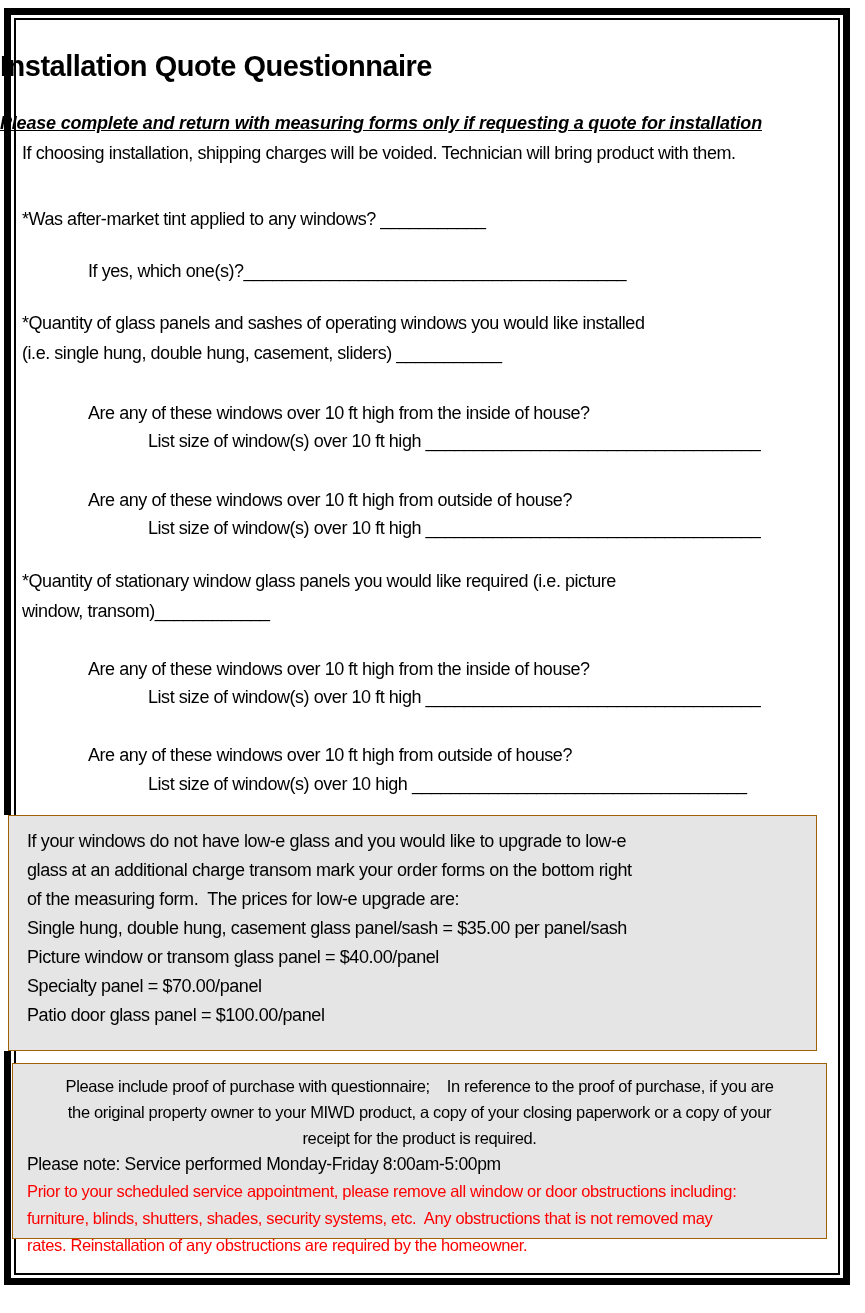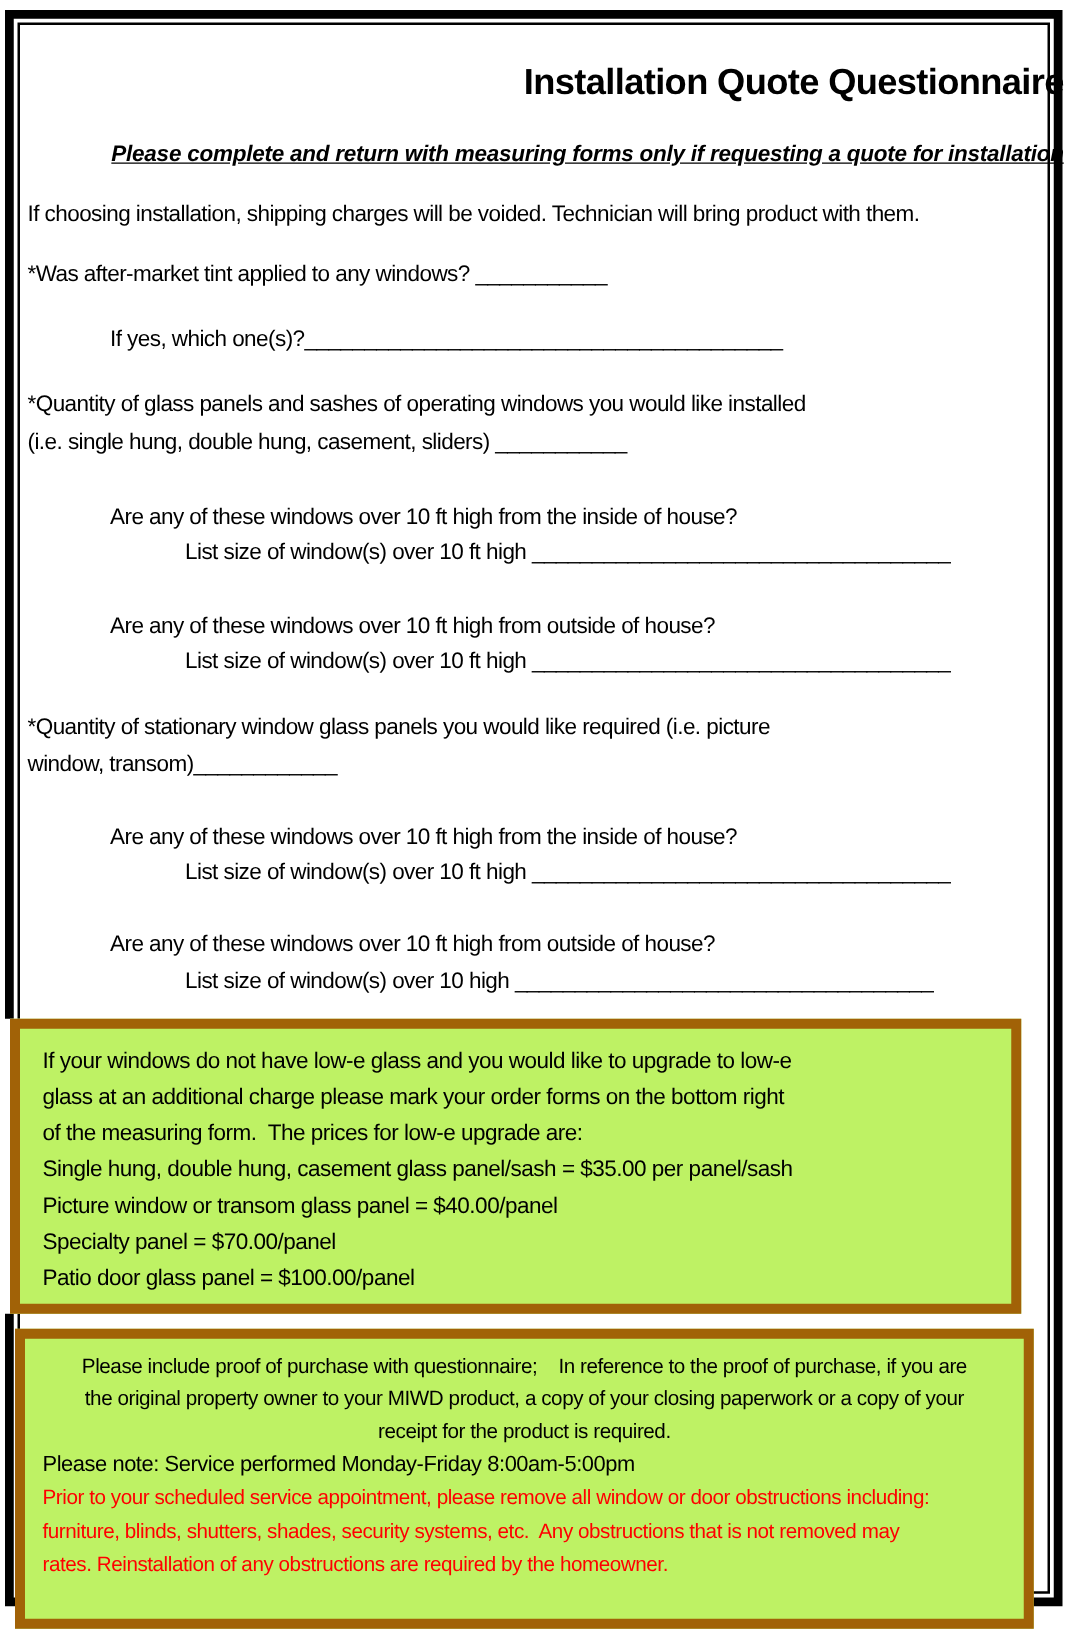--- a/index.html
+++ b/index.html
@@ -10,49 +10,49 @@
   
   .b-outer{position:absolute;left:4px;top:8px;width:846px;height:1277px;
            border:7px solid #000;box-sizing:border-box;z-index:1;}
   .b-inner{position:absolute;left:14px;top:18px;width:826px;height:1257px;
            border:2px solid #000;box-sizing:border-box;z-index:1;}
   
   .t{position:absolute;white-space:pre;font-size:18px;letter-spacing:-0.45px;z-index:2;}
   .ind0{left:22px;}
   .ind1{left:88px;}
   .ind2{left:148px;}
-  .center{left:0;right:14px;text-align:right;}
+  .center{left:0;right:14px;text-align:left;}
   .title{font-size:29px;font-weight:bold;letter-spacing:-0.5px;}
   .subtitle{font-size:18px;font-weight:bold;font-style:italic;
             text-decoration:underline;letter-spacing:-0.2px;}
   
-  .box{position:absolute;background:#bef264;border:8px solid #a16207;box-sizing:border-box;z-index:3;}
+  .box{position:absolute;background:#e5e5e5;border:1px solid #a16207;box-sizing:border-box;z-index:3;}
   .lowe-cover{position:absolute;left:0;top:815px;width:818px;height:236px;background:#fff;z-index:2;}
   .lowe{left:8px;top:815px;width:809px;height:236px;padding:11px 18px;
         font-size:18px;line-height:29px;letter-spacing:-0.4px;}
-  .notes{left:12px;top:1063px;width:815px;height:240px;padding:9px 14px;
+  .notes{left:12px;top:1063px;width:815px;height:176px;padding:9px 14px;
          font-size:16.5px;line-height:26px;letter-spacing:-0.35px;}
   .line{white-space:pre;}
   .centered{text-align:center;}
   .bold-note{font-weight:normal;font-size:17.5px;line-height:27px;}
   .warn{line-height:27px;}
 </style>
 </head>
 <body>
 
 <div class="page">
 
   <div class="b-outer"></div>
   <div class="b-inner"></div>
 
   <div class="t center title" style="top:50px">Installation Quote Questionnaire</div>
 
   <div class="t center subtitle" style="top:113px">Please complete and return with measuring forms only if requesting a quote for installation</div>
 
-  <div class="t ind0" style="top:161px">If choosing installation, shipping charges will be voided. Technician will bring product with them.</div>
+  <div class="t ind0" style="top:143px">If choosing installation, shipping charges will be voided. Technician will bring product with them.</div>
 
   <div class="t ind0" style="top:209px">*Was after-market tint applied to any windows? ___________</div>
 
   <div class="t ind1" style="top:261px">If yes, which one(s)?________________________________________</div>
 
   <div class="t ind0" style="top:313px">*Quantity of glass panels and sashes of operating windows you would like installed</div>
   <div class="t ind0" style="top:343px">(i.e. single hung, double hung, casement, sliders) ___________</div>
 
   <div class="t ind1" style="top:403px">Are any of these windows over 10 ft high from the inside of house?</div>
   <div class="t ind2" style="top:431px">List size of window(s) over 10 ft high ___________________________________</div>
@@ -66,21 +66,21 @@
   <div class="t ind1" style="top:659px">Are any of these windows over 10 ft high from the inside of house?</div>
   <div class="t ind2" style="top:687px">List size of window(s) over 10 ft high ___________________________________</div>
 
   <div class="t ind1" style="top:745px">Are any of these windows over 10 ft high from outside of house?</div>
   <div class="t ind2" style="top:774px">List size of window(s) over 10 high ___________________________________</div>
 
   <div class="lowe-cover"></div>
 
   <div class="box lowe">
     <div class="line">If your windows do not have low-e glass and you would like to upgrade to low-e</div>
-    <div class="line">glass at an additional charge please mark your order forms on the bottom right</div>
+    <div class="line">glass at an additional charge transom mark your order forms on the bottom right</div>
     <div class="line">of the measuring form.  The prices for low-e upgrade are:</div>
     <div class="line">Single hung, double hung, casement glass panel/sash = $35.00 per panel/sash</div>
     <div class="line">Picture window or transom glass panel = $40.00/panel</div>
     <div class="line">Specialty panel = $70.00/panel</div>
     <div class="line">Patio door glass panel = $100.00/panel</div>
   </div>
 
   <div class="box notes">
     <div class="line centered">Please include proof of purchase with questionnaire;    In reference to the proof of purchase, if you are</div>
     <div class="line centered">the original property owner to your MIWD product, a copy of your closing paperwork or a copy of your</div>

